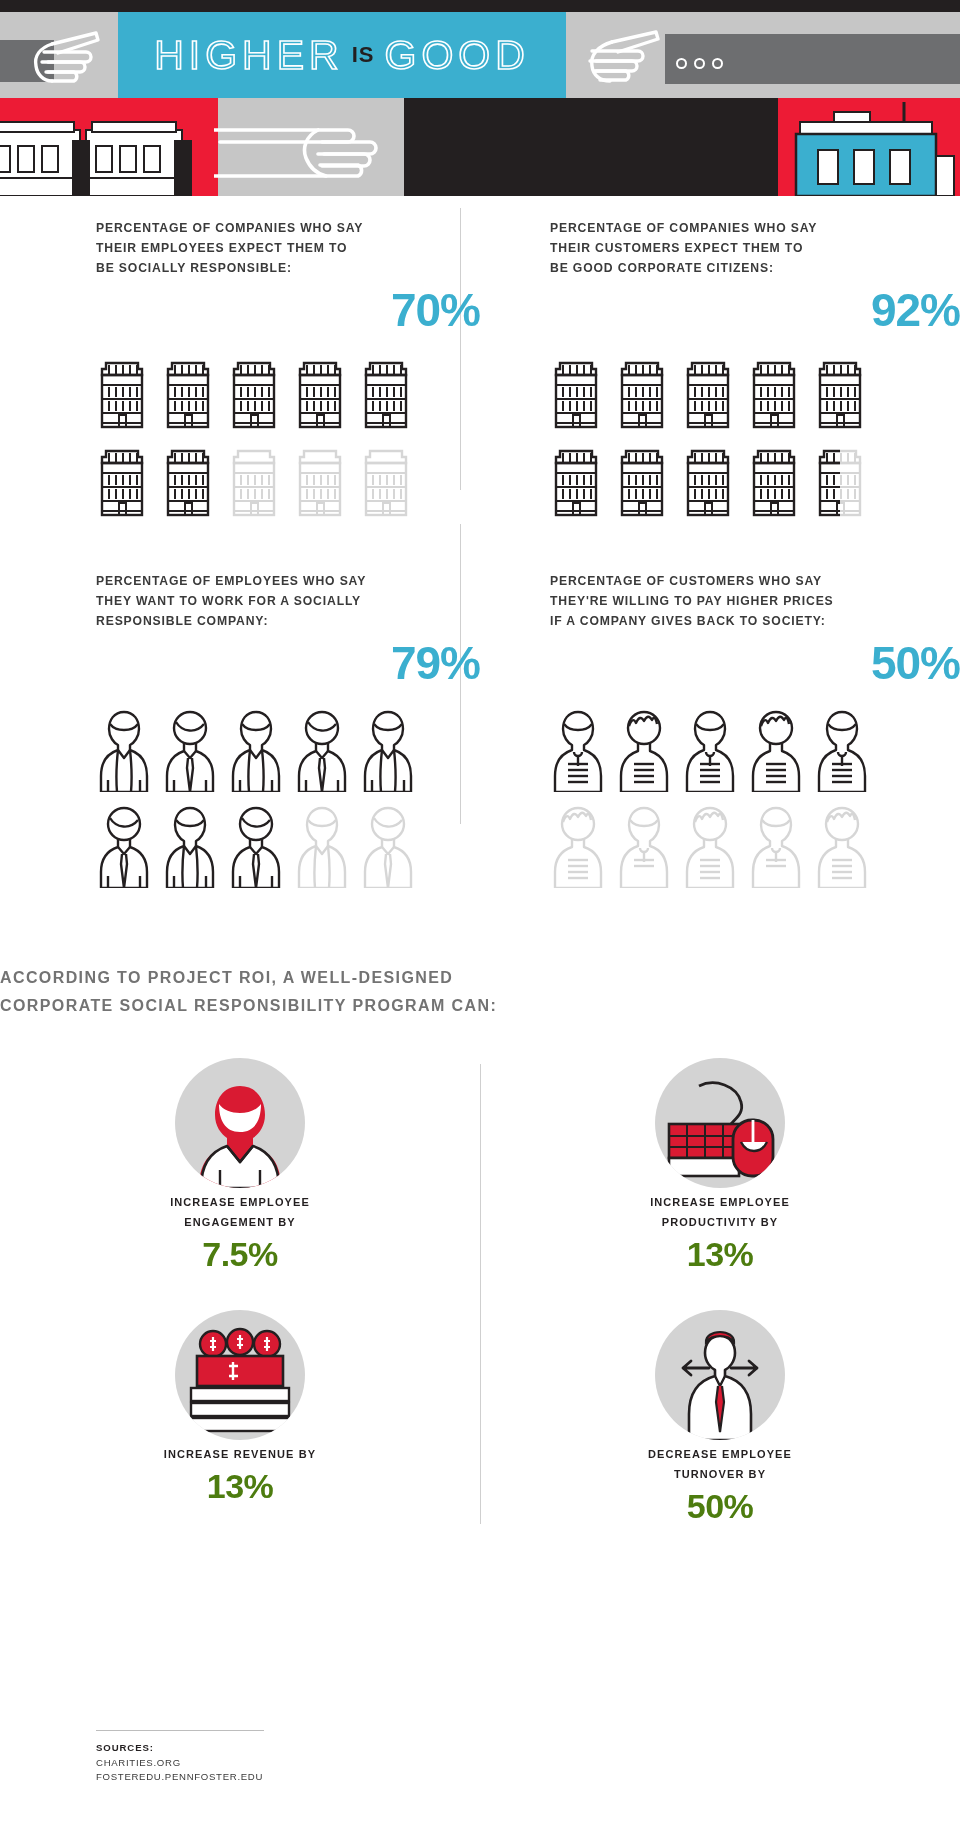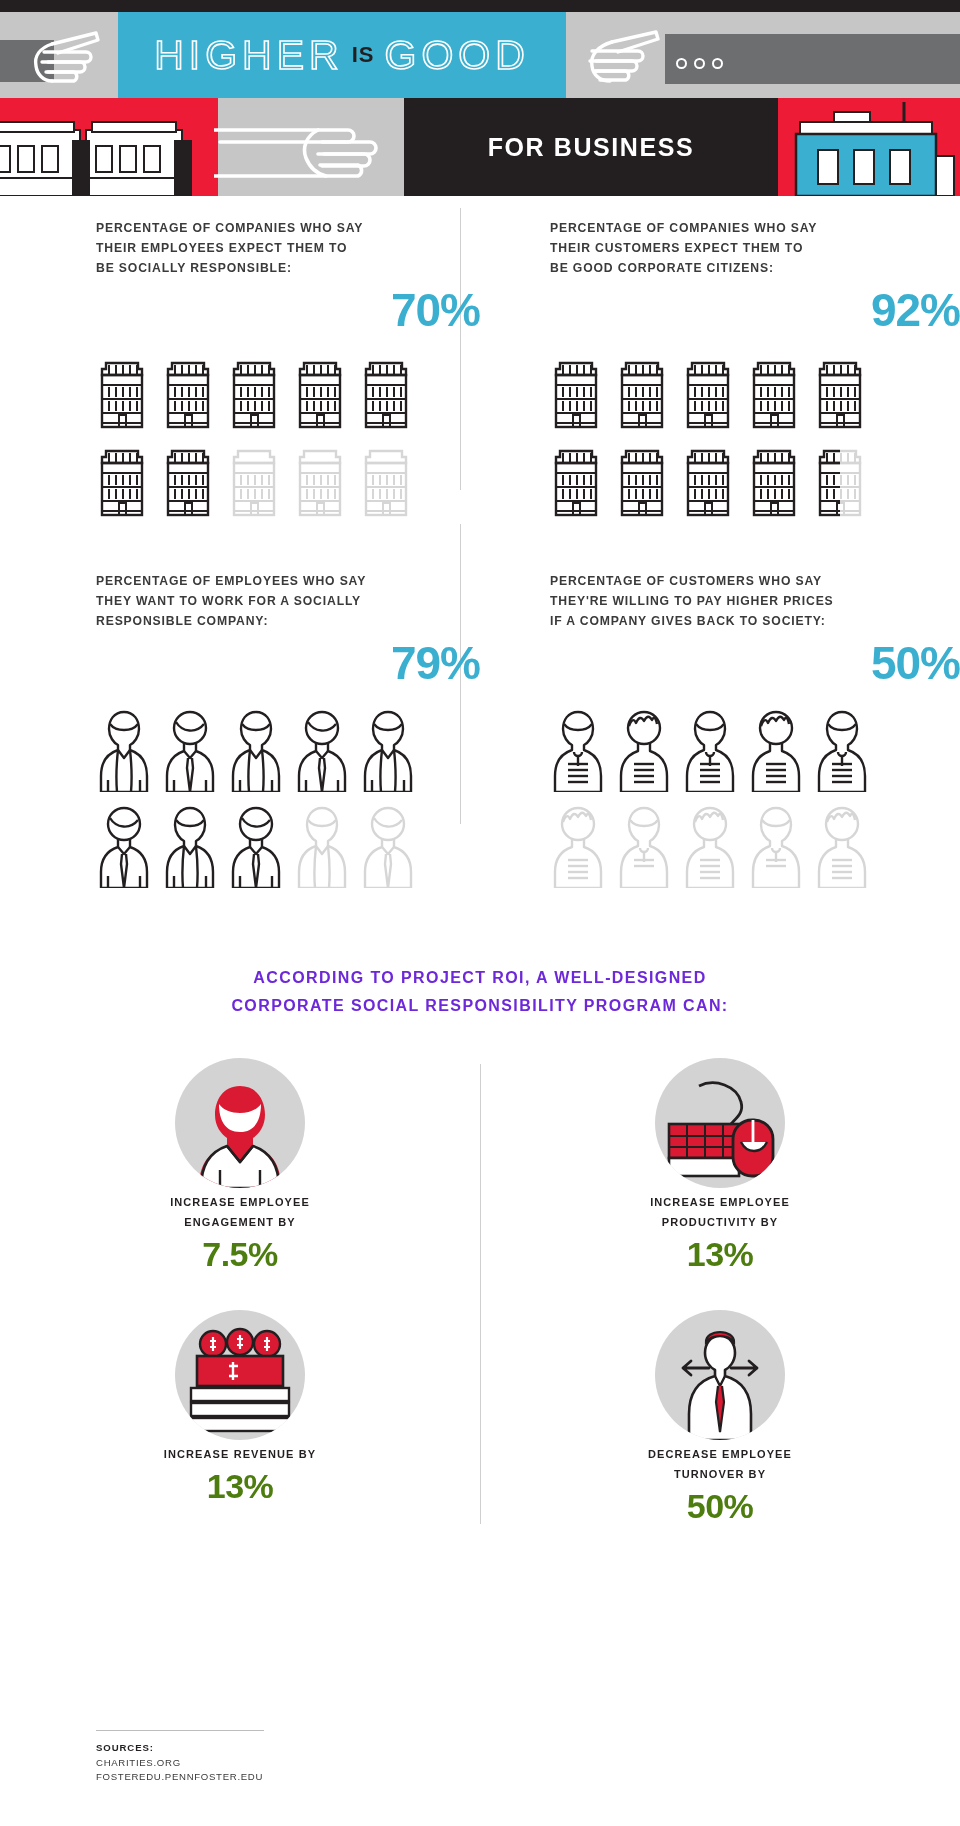--- a/index.html
+++ b/index.html
@@ -91,22 +91,22 @@
     letter-spacing:-1px; line-height:1; margin-top:9px;
     font-family:"Liberation Sans", sans-serif;
     text-align:right;
   }
   .icon-grid { margin-top:20px; }
   .icon-line { display:flex; gap:14px; margin-bottom:6px; }
 
   
   .roi { position:relative; width:960px; margin-top:66px; }
   .roi-title {
-    text-align:center; font-size:16px; line-height:28px;
-    letter-spacing:1.4px; color:#6d28d9; font-weight:600;
+    text-align:left; font-size:16px; line-height:28px;
+    letter-spacing:1.4px; color:#737373; font-weight:600;
     text-transform:uppercase; font-family:"Liberation Sans", sans-serif;
   }
   .roi-grid { margin-top:38px; position:relative; }
   .roi-rowset { display:flex; }
   .roi-cell { width:480px; display:flex; flex-direction:column; align-items:center; }
   .roi-circle {
     width:130px; height:130px; border-radius:50%; background:#d3d3d3;
     position:relative; overflow:hidden;
   }
   .roi-label {
@@ -215,21 +215,20 @@
             <path d="M0 16 H134 a6 6 0 0 1 0 12 H6"></path>
             <path d="M108 28 H156 a6 6 0 0 1 0 12 H110"></path>
             <path d="M104 40 H150 a6 6 0 0 1 0 12 H108"></path>
             <path d="M0 62 H144 a6 6 0 0 0 0 -11 H106"></path>
             <path d="M104 16 C92 22 88 34 92 44 C96 54 104 60 112 62"></path>
           </g>
         </svg>
       </span>
 
       <div class="hr2-black"></div>
-      <div class="hr2-label">FOR BUSINESS</div>
       <div class="hr2-red-right"></div>
 
       <svg style="position:absolute;left:790px;top:4px" width="170" height="94" viewBox="0 0 170 94">
         <line x1="114" y1="0" x2="114" y2="22" stroke="#231f20" stroke-width="3"></line>
         <rect x="10" y="20" width="132" height="12" fill="#ffffff" stroke="#231f20" stroke-width="2"></rect>
         <rect x="44" y="10" width="36" height="10" fill="#ffffff" stroke="#231f20" stroke-width="2"></rect>
         <rect x="6" y="32" width="140" height="62" fill="#3bafcf" stroke="#231f20" stroke-width="2.5"></rect>
         <g fill="#ffffff" stroke="#231f20" stroke-width="2">
           <rect x="28" y="48" width="20" height="34"></rect>
           <rect x="64" y="48" width="20" height="34"></rect>

